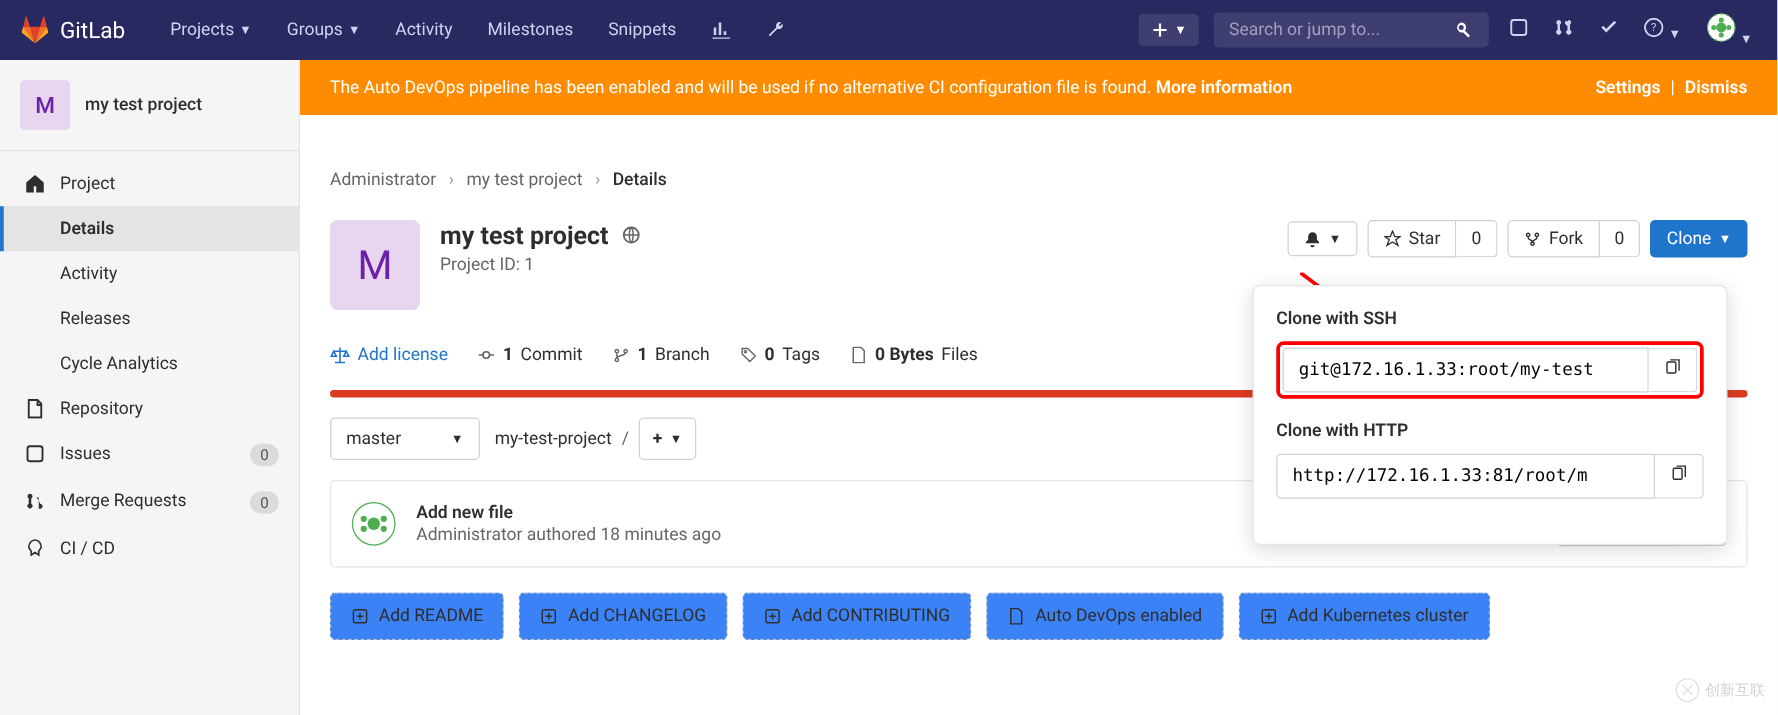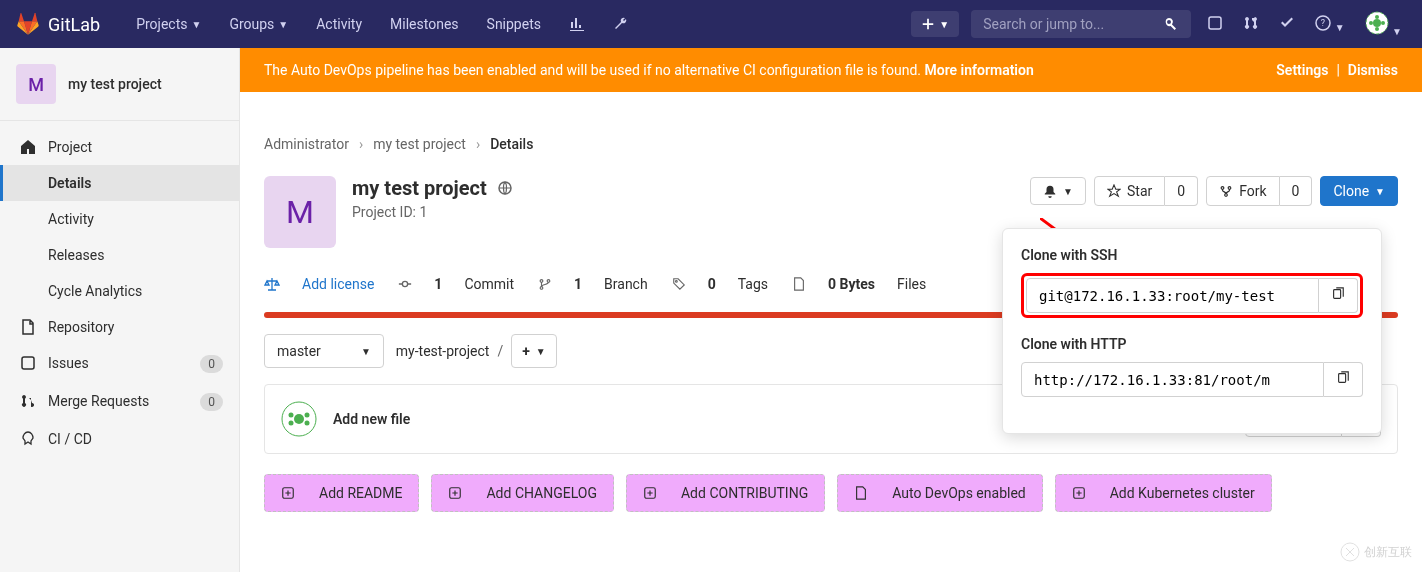--- a/index.html
+++ b/index.html
@@ -42,21 +42,21 @@
 .hero-info h1 { font-size: 20px; font-weight: 700; display: flex; align-items: center; gap: 10px; }
 .hero-info .sub { color: #666; margin-top: 4px; }
 .hero-actions { margin-left: auto; display: flex; gap: 8px; align-items: center; }
 .btn { border: 1px solid #d1d1d1; background: #fff; padding: 6px 12px; border-radius: 4px; cursor: pointer; display: inline-flex; align-items: center; gap: 6px; font-size: 14px; color: #2e2e2e; }
 .btn-group { display: flex; }
 .btn-group .btn:first-child { border-radius: 4px 0 0 4px; }
 .btn-group .btn:last-child { border-radius: 0 4px 4px 0; border-left: none; }
 .btn.primary { background: #1f75cb; border-color: #1f75cb; color: #fff; }
 
 .stats-row { padding: 8px 24px 20px; display: flex; gap: 24px; align-items: center; color: #1f75cb; }
-.stat { display: flex; align-items: center; gap: 22px; cursor: pointer; }
+.stat { display: flex; align-items: center; gap: 6px; cursor: pointer; }
 .stat .bold { font-weight: 700; color: #2e2e2e; }
 .stat .label { color: #2e2e2e; }
 .progress-bar { height: 6px; background: #db3b21; margin: 0 24px; border-radius: 3px; }
 
 .toolbar { padding: 16px 24px; display: flex; gap: 12px; align-items: flex-end; }
 .select { border: 1px solid #d1d1d1; padding: 8px 12px; border-radius: 4px; display: flex; align-items: center; gap: 40px; cursor: pointer; background: #fff; }
 .path { display: flex; align-items: center; gap: 8px; }
 .path .sep { color: #666; }
 .icon-square { border: 1px solid #d1d1d1; padding: 8px 10px; border-radius: 4px; cursor: pointer; display: flex; align-items: center; gap: 6px; }
 
@@ -64,21 +64,21 @@
 .commit-avatar { width: 36px; height: 36px; }
 .commit-info { flex: 1; }
 .commit-title { font-weight: 600; }
 .commit-meta { color: #666; margin-top: 2px; }
 .commit-right { display: flex; align-items: center; gap: 12px; }
 .status-icon { width: 24px; height: 24px; border: 2px solid #ff8c00; border-radius: 50%; display: flex; align-items: center; justify-content: center; color: #ff8c00; font-size: 11px; font-weight: 700; }
 .hash-box { border: 1px solid #d1d1d1; padding: 8px 14px; border-radius: 4px 0 0 4px; font-family: monospace; }
 .copy-box { border: 1px solid #d1d1d1; border-left: none; padding: 8px 12px; border-radius: 0 4px 4px 0; cursor: pointer; }
 
 .actions-row { padding: 20px 24px; display: flex; gap: 12px; }
-.dashed-btn { border: 1px dashed #c0c0c0; padding: 10px 16px; border-radius: 4px; cursor: pointer; display: flex; align-items: center; gap: 24px; background: #f0abfc; }
+.dashed-btn { border: 1px dashed #c0c0c0; padding: 10px 16px; border-radius: 4px; cursor: pointer; display: flex; align-items: center; gap: 8px; background: #3b82f6; }
 
 .clone-dropdown { position: absolute; right: 40px; top: 180px; background: #fff; border: 1px solid #e5e5e5; border-radius: 6px; box-shadow: 0 4px 16px rgba(0,0,0,0.15); width: 380px; padding: 18px; z-index: 100; }
 .clone-section h4 { font-weight: 600; margin-bottom: 10px; }
 .clone-input-row { display: flex; margin-bottom: 18px; }
 .clone-input-row.highlighted { border: 3px solid red; border-radius: 6px; padding: 2px; }
 .clone-input { flex: 1; border: 1px solid #d1d1d1; padding: 8px 12px; border-radius: 4px 0 0 4px; font-family: monospace; font-size: 14px; outline: none; }
 .clone-copy { border: 1px solid #d1d1d1; border-left: none; padding: 8px 12px; border-radius: 0 4px 4px 0; cursor: pointer; background: #fff; }
 
 .arrow { position: absolute; top: 170px; left: 800px; z-index: 99; pointer-events: none; }
 
@@ -345,20 +345,21 @@
       <svg class="commit-avatar" viewBox="0 0 36 36">
           <circle cx="18" cy="18" r="17" fill="#fff" stroke="#4caf50" stroke-width="1"></circle>
           <circle cx="18" cy="18" r="5" fill="#4caf50"></circle>
           <circle cx="10" cy="14" r="2.5" fill="#4caf50"></circle>
           <circle cx="26" cy="14" r="2.5" fill="#4caf50"></circle>
           <circle cx="10" cy="22" r="2.5" fill="#4caf50"></circle>
           <circle cx="26" cy="22" r="2.5" fill="#4caf50"></circle>
         </svg>
       <div class="commit-info">
         <div class="commit-title">Add new file</div>
+        <div class="commit-meta">Administrator authored 18 minutes ago</div>
       </div>
       <div class="commit-right">
         <div class="status-icon">❚❚</div>
         <div style="display:flex">
           <div class="hash-box">394bcc5e</div>
           <div class="copy-box"><svg class="ico ico-sm" viewBox="0 0 16 16">
                 <rect x="3" y="3" width="8" height="10" rx="1" fill="none" stroke="currentColor" stroke-width="1.3"></rect>
                 <path d="M6 1h8v10" fill="none" stroke="currentColor" stroke-width="1.3"></path>
               </svg></div>
         </div>

